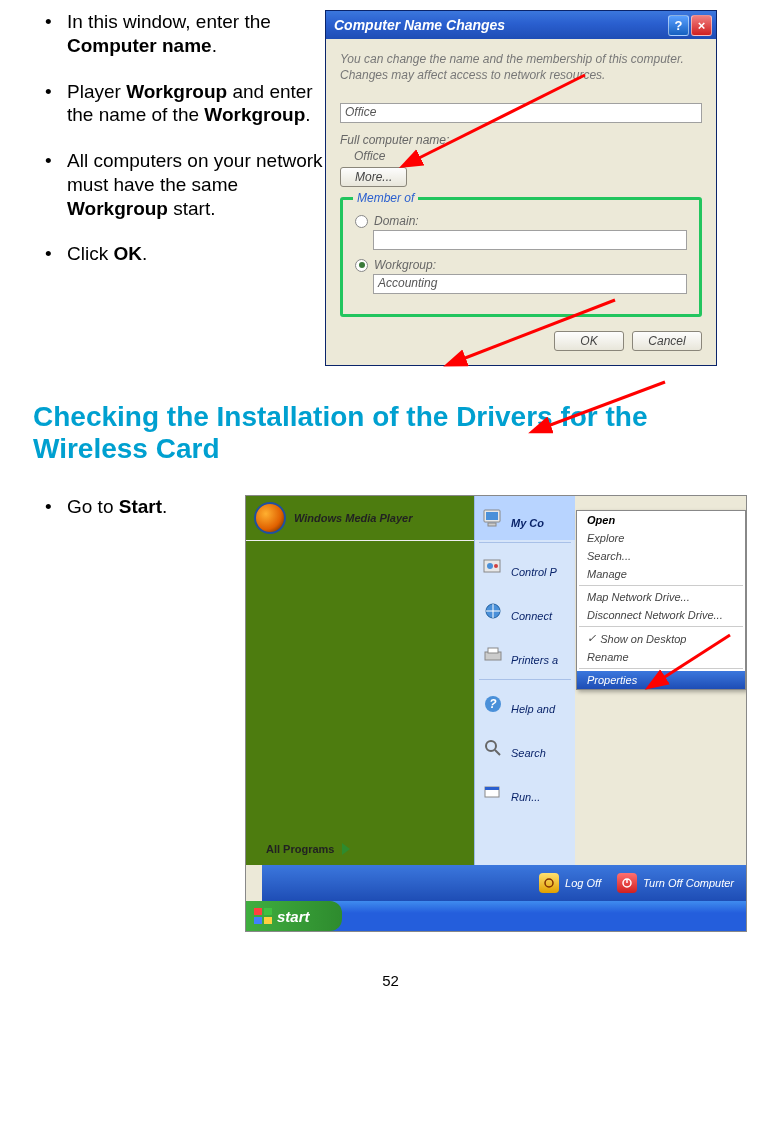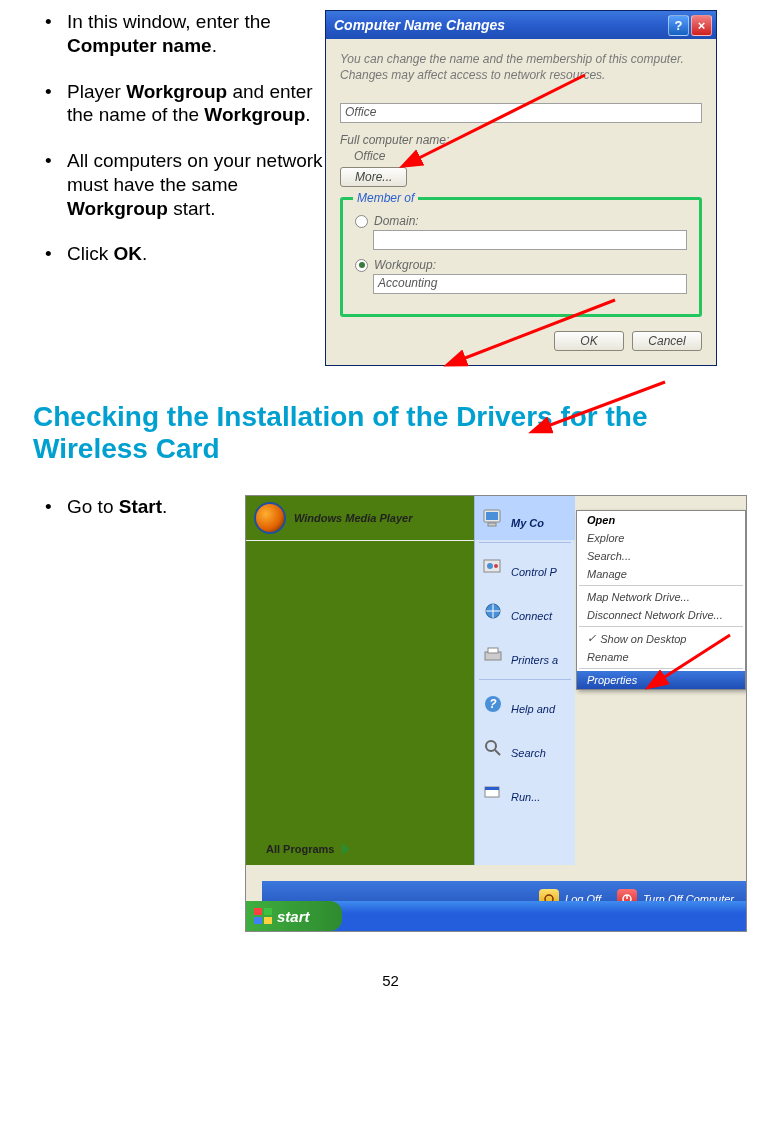--- a/index.html
+++ b/index.html
@@ -497,21 +497,21 @@
         </div>
 
         <div class="taskbar-outer" style="height:30px; bottom:0; top:auto; position:absolute; left:0; right:0;">
         </div>
         <div class="start-button">
           <span class="flag"></span>
           <span>start</span>
         </div>
 
         <style>
-          .startshot .bottom-bar{bottom:14px;margin-left:16px;}
+          .startshot .bottom-bar{bottom:30px;margin-left:16px;}
           .startshot .start-left{bottom:66px;}
           .startshot .start-right{bottom:66px;}
         </style>
       </div>
 
       <div class="arrow" style="left:400px; top:130px;">
         <svg width="100" height="70">
             <defs>
               <marker id="ah4" markerWidth="10" markerHeight="10" refX="2" refY="3" orient="auto">
                 <path d="M0,0 L0,6 L8,3 z" fill="#ff0000"></path>

